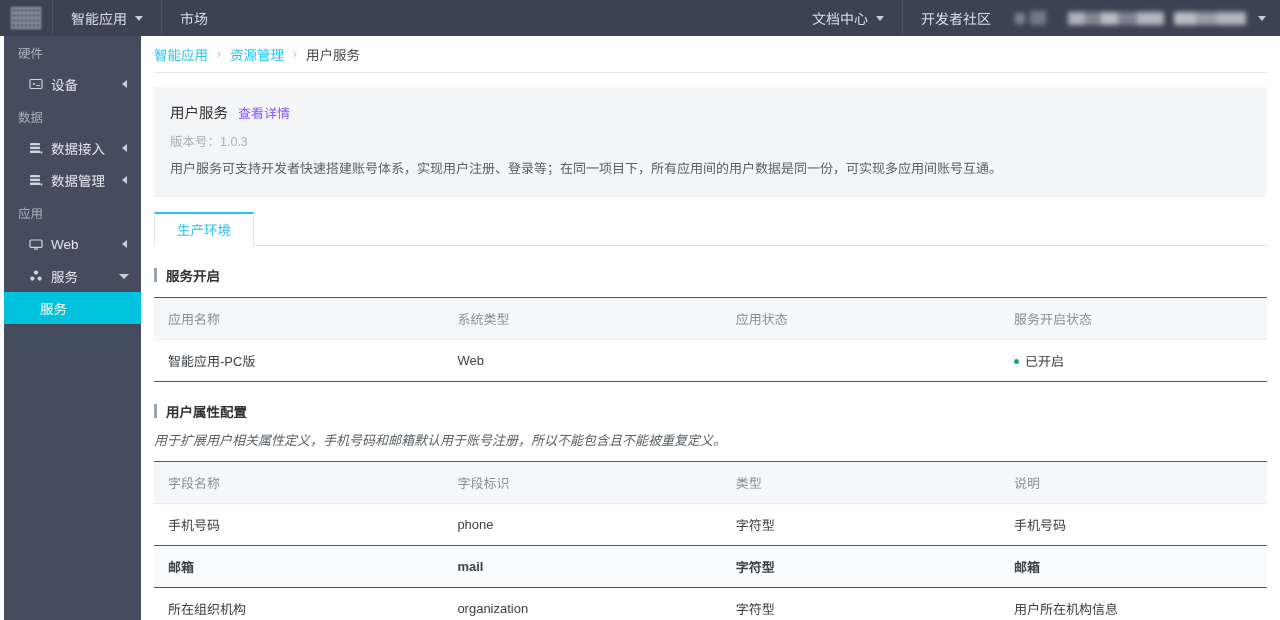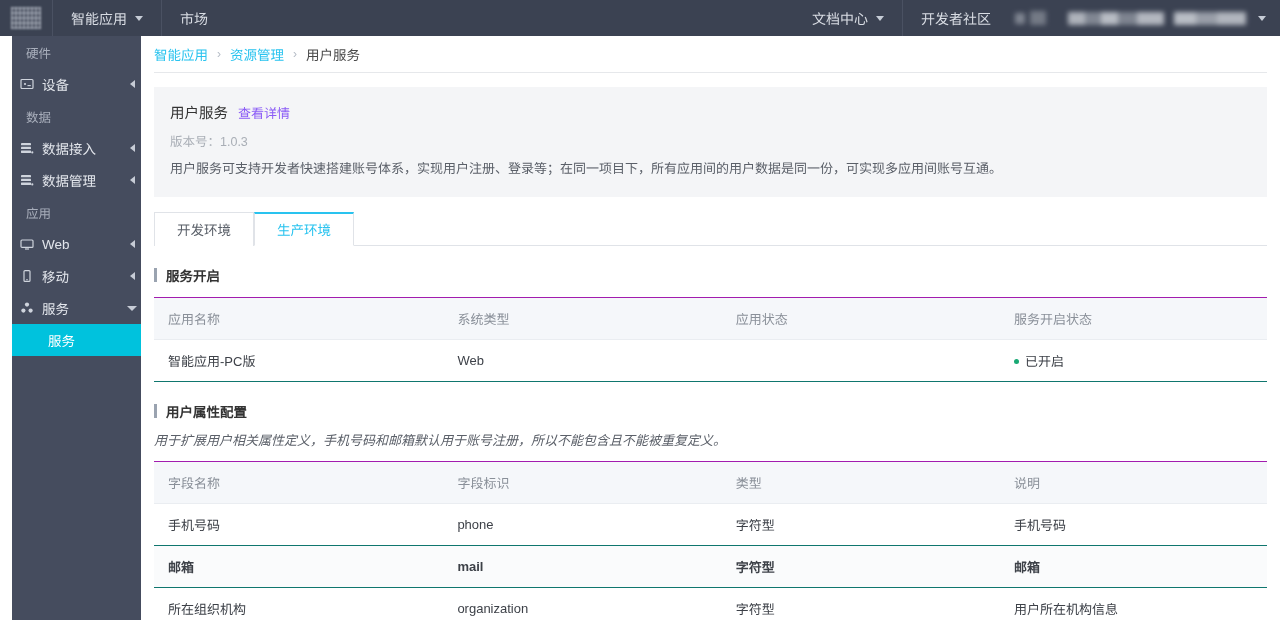--- a/index.html
+++ b/index.html
@@ -64,37 +64,37 @@
   .bb2 { width: 16px; height: 14px; background: #7e848f; margin-left: 5px; }
   .bb3 { width: 96px; height: 13px;
          background: linear-gradient(90deg,#c3c7ce 0 18%,#8d939e 18% 34%,#cfd3d9 34% 52%,#8a909b 52% 72%,#c8ccd3 72% 100%);
          margin-left: 22px; }
   .bb4 { width: 72px; height: 13px;
          background: linear-gradient(90deg,#d0d4da 0 30%,#a9aeb7 30% 60%,#c6cad1 60% 100%);
          margin-left: 10px; }
 
   
   .sidebar {
-    position: absolute; top: 36px; left: 12px;
+    position: absolute; top: 36px; left: 4px;
     width: 141px; height: 584px;
     background: #454c5e;
     color: #d6dae2;
     overflow: hidden;
   }
   .side-group-title {
     padding: 0 14px;
     height: 32px;
     display: flex; align-items: center;
     font-size: 12.5px;
     color: #a8aebb;
   }
   .side-item {
     height: 32px;
     display: flex; align-items: center;
-    padding: 0 10px 0 8px;
+    padding: 0 10px 0 25px;
     font-size: 13.5px;
     color: #e3e6ec;
     cursor: pointer;
     position: relative;
   }
   .side-item .ic { width: 18px; display: flex; align-items: center; justify-content: flex-start; }
   .side-item .lbl { margin-left: 4px; }
   .side-item .arrow-left {
     position: absolute; right: 18px;
     width: 0; height: 0;
@@ -326,30 +326,20 @@
       <span class="ic">
         <svg class="sic" width="14" height="14" viewBox="0 0 14 14">
           <rect x="1" y="3" width="12" height="7.4" rx="1" fill="none" stroke="#cfd4dd" stroke-width="1.2"></rect>
           <path d="M5 12h4" stroke="#cfd4dd" stroke-width="1.2"></path>
         </svg>
       </span>
       <span class="lbl">Web</span>
       <span class="arrow-left"></span>
     </div>
 
-    <div class="side-item">
-      <span class="ic">
-        <svg class="sic" width="14" height="14" viewBox="0 0 14 14">
-          <rect x="4" y="1.6" width="6" height="10.8" rx="1" fill="none" stroke="#cfd4dd" stroke-width="1.2"></rect>
-          <path d="M6.2 10.7h1.6" stroke="#cfd4dd" stroke-width="1"></path>
-        </svg>
-      </span>
-      <span class="lbl">移动</span>
-      <span class="arrow-left"></span>
-    </div>
 
     <div class="side-item">
       <span class="ic">
         <svg class="sic" width="14" height="14" viewBox="0 0 14 14">
           <circle cx="7" cy="3.6" r="2.1" fill="#cfd4dd"></circle>
           <circle cx="3.4" cy="9.6" r="2.1" fill="#cfd4dd"></circle>
           <circle cx="10.6" cy="9.6" r="2.1" fill="#cfd4dd"></circle>
         </svg>
       </span>
       <span class="lbl">服务</span>
@@ -376,23 +366,20 @@
     <div class="info-card">
       <div class="info-title-row">
         <span class="info-title">用户服务</span>
         <span class="info-link">查看详情</span>
       </div>
       <div class="info-version">版本号：1.0.3</div>
       <div class="info-desc">用户服务可支持开发者快速搭建账号体系，实现用户注册、登录等；在同一项目下，所有应用间的用户数据是同一份，可实现多应用间账号互通。</div>
     </div>
 
     <div class="tabs">
-      <div class="tab inactive">
-        <span>开发环境</span>
-      </div>
       <div class="tab active">
         <span>生产环境</span>
       </div>
     </div>
 
     <div class="section-head">
       <span class="section-bar"></span>
       <span>服务开启</span>
     </div>
 

